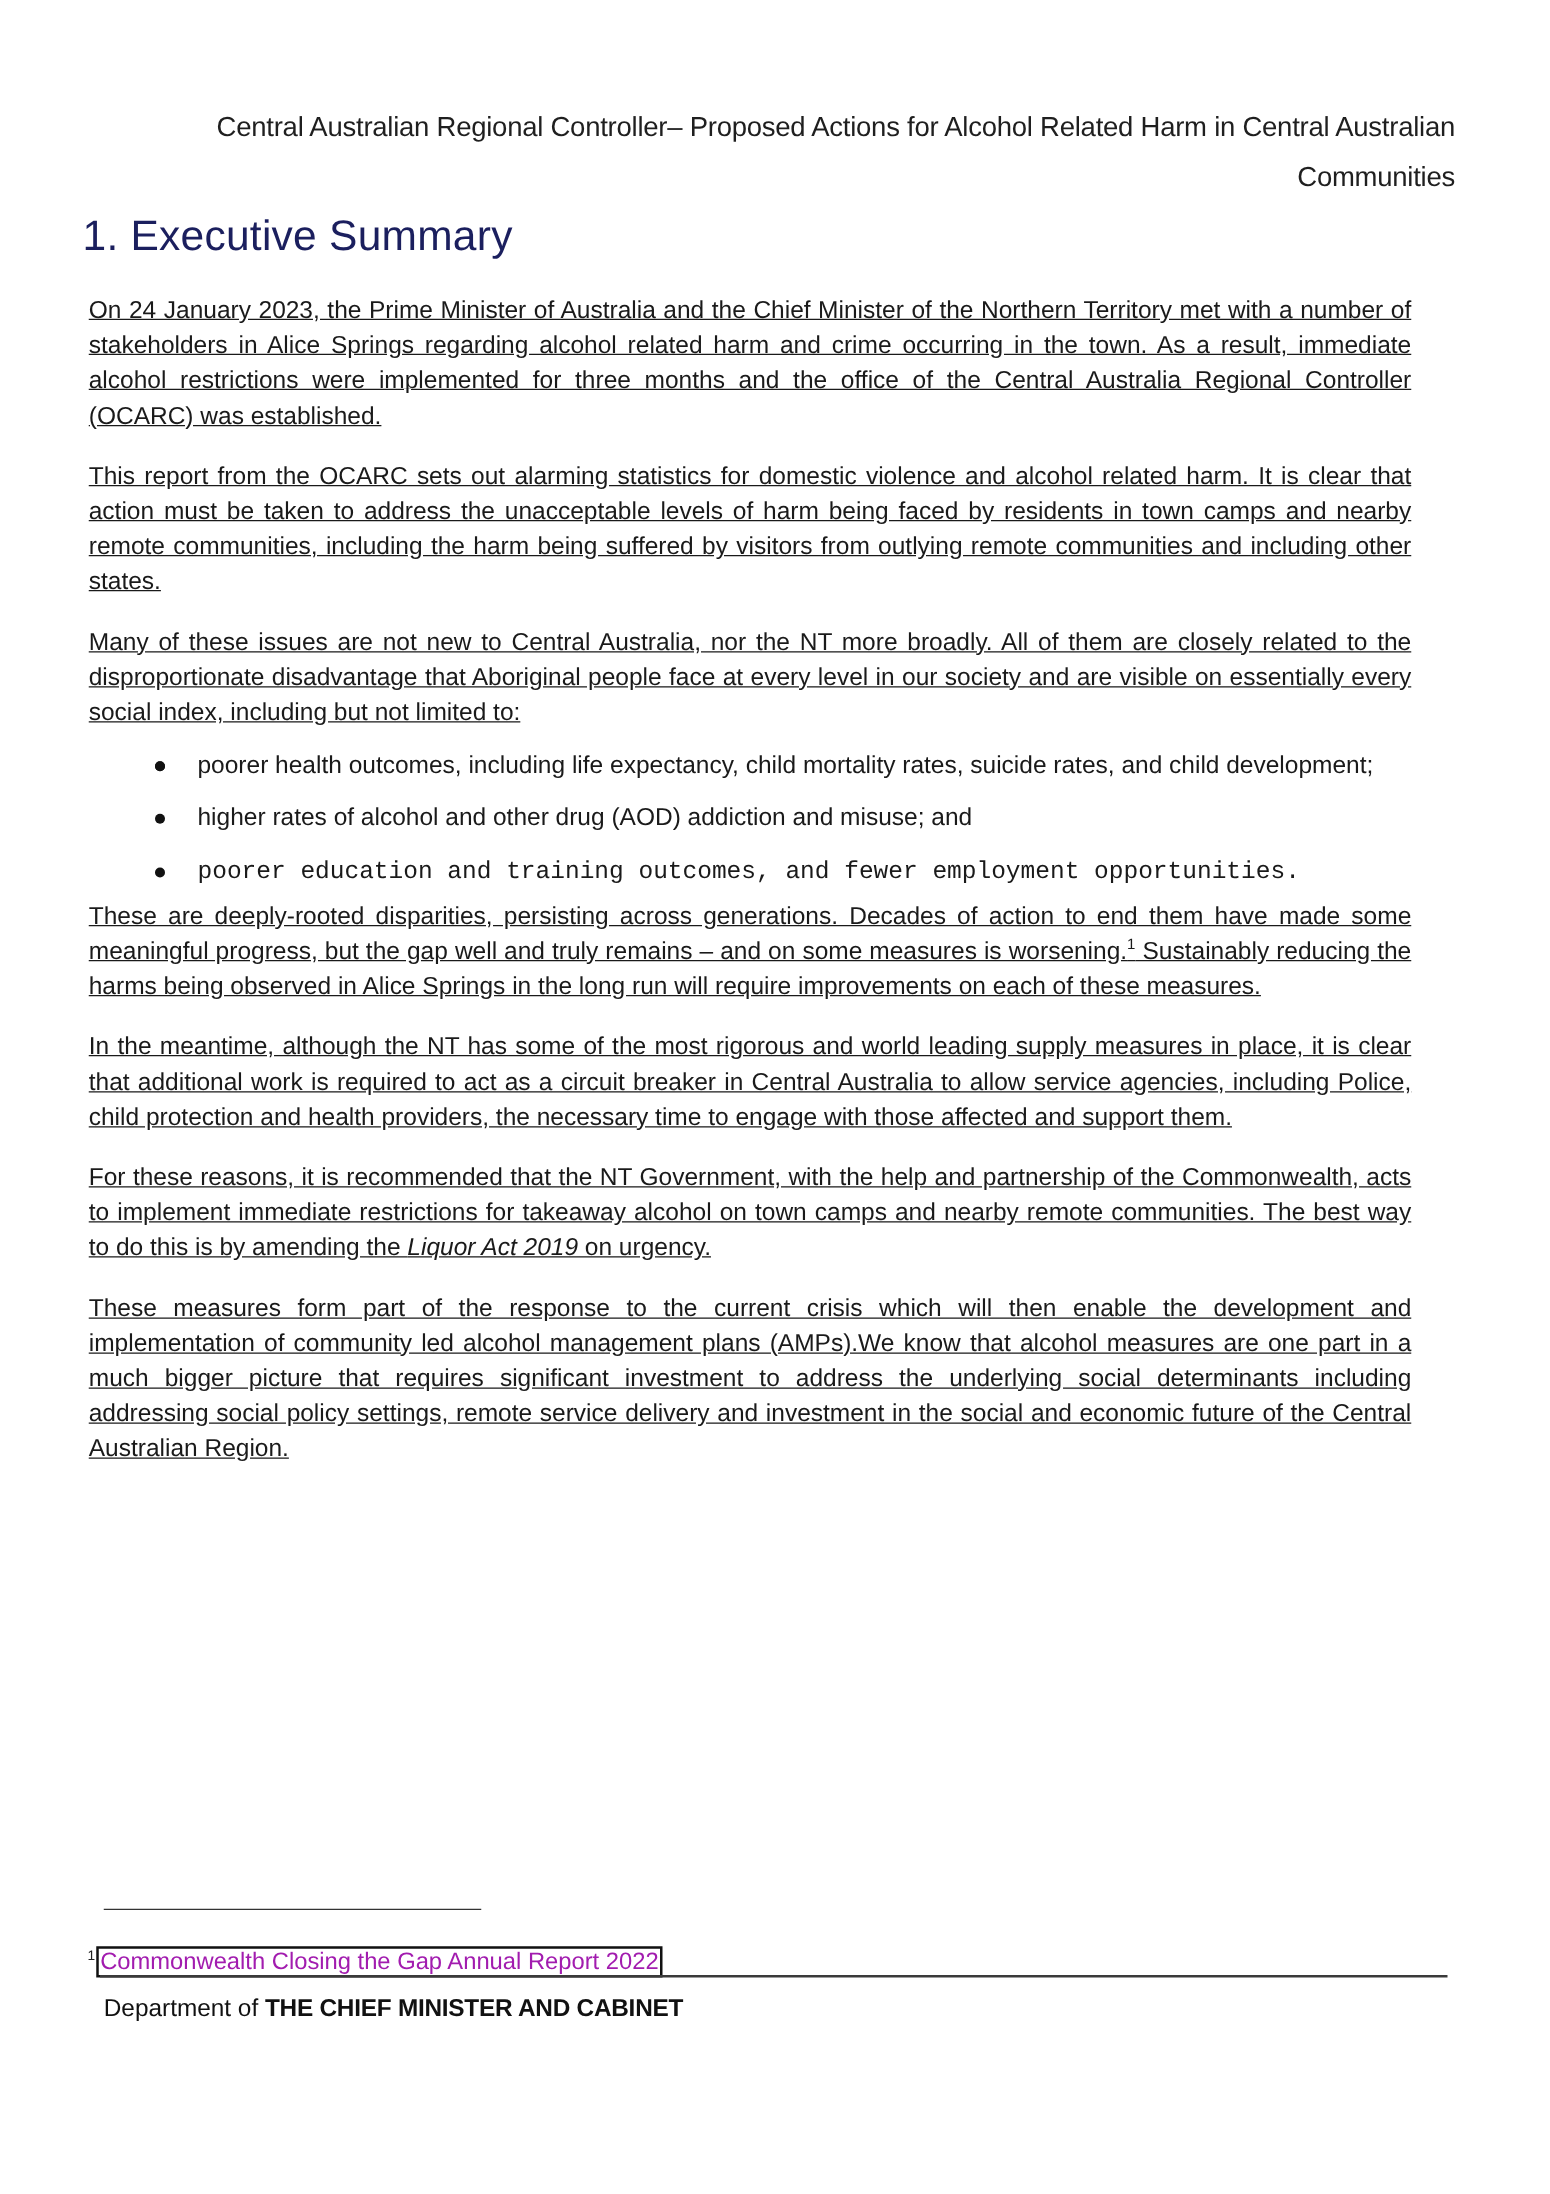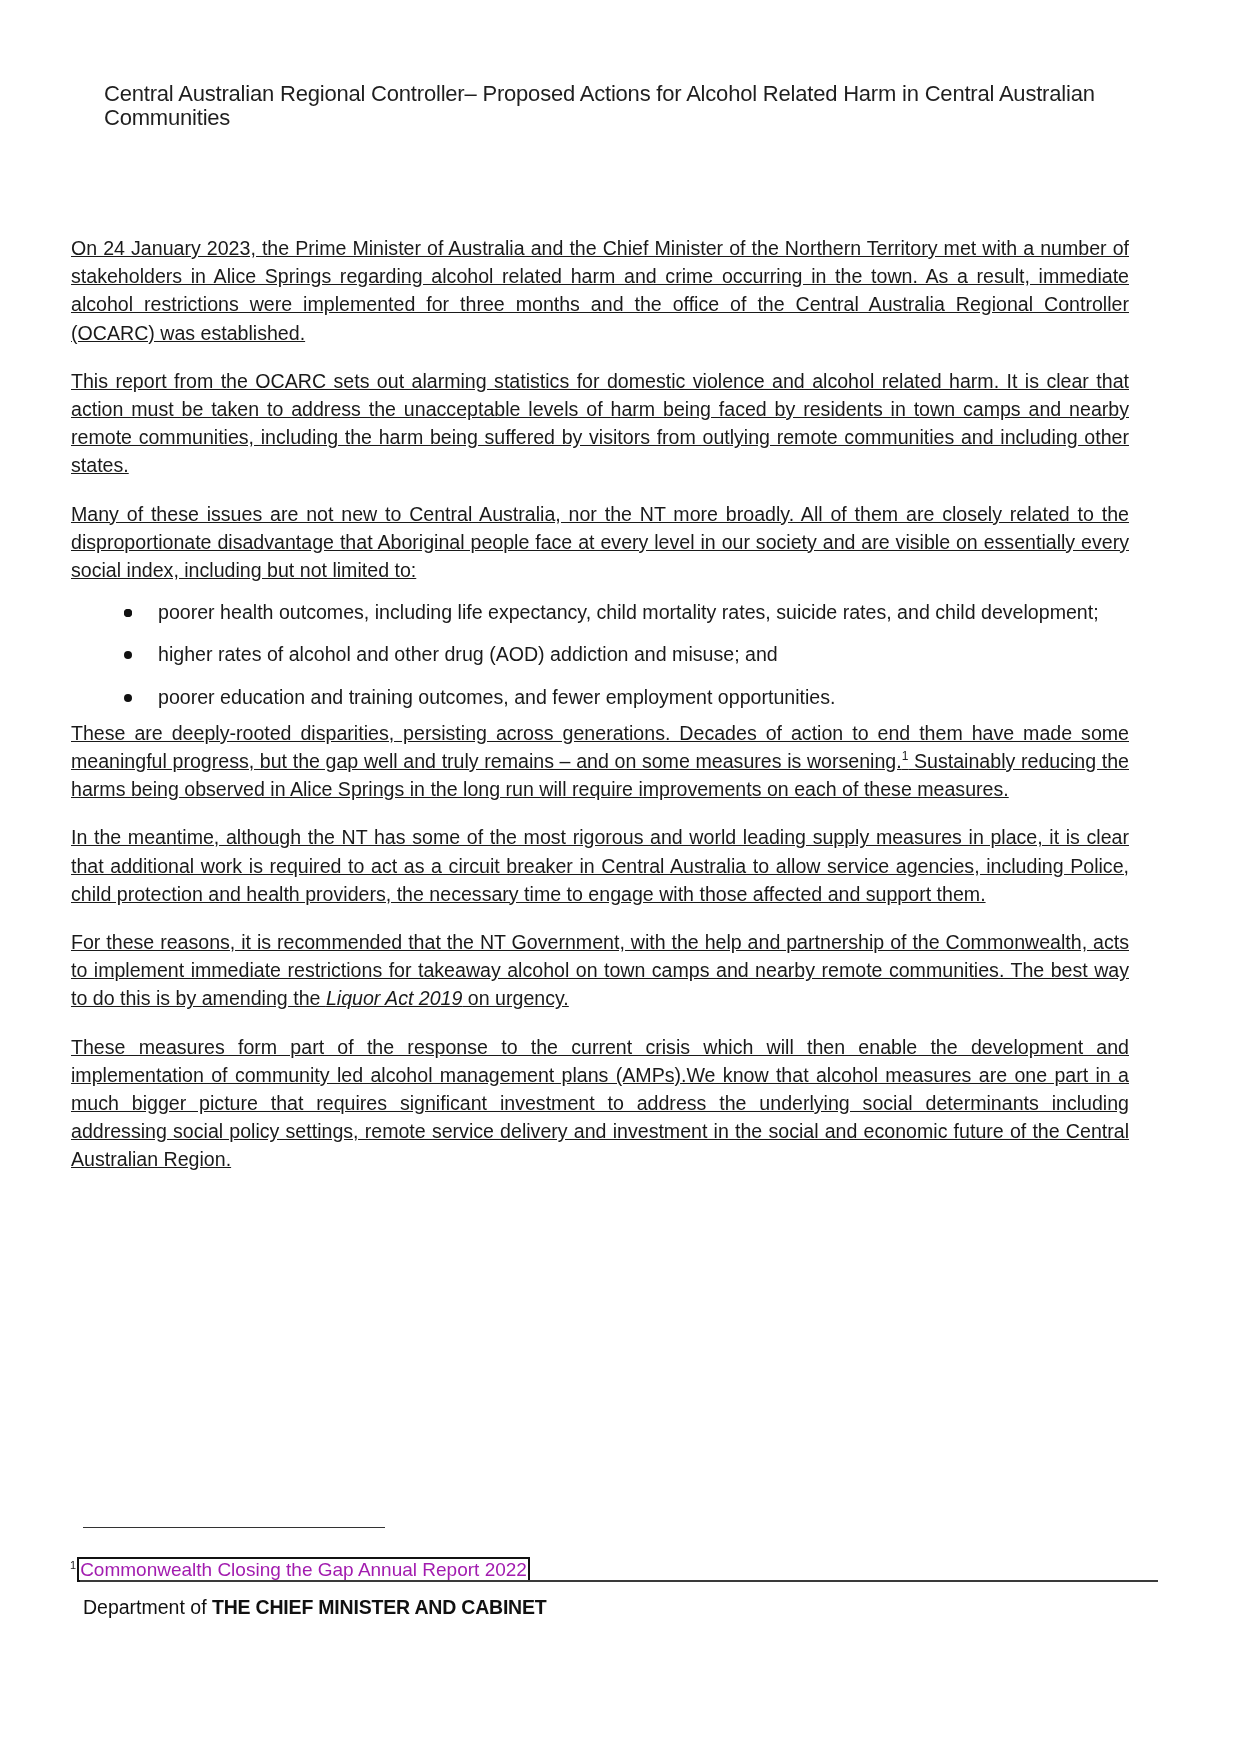--- a/index.html
+++ b/index.html
@@ -1,21 +1,21 @@
 <!DOCTYPE html>
 <html><head>
 <meta charset="utf-8">
 <style>
   html, body { margin: 0; padding: 0; background: #ffffff; }
   body { width: 1240px; height: 1755px; position: relative; overflow: hidden;
          font-family: "Liberation Sans", "DejaVu Sans", sans-serif; color: #1a1a1a; }
   .page { position: absolute; left: 0; top: 0; width: 1240px; height: 1755px; }
 
   .running-header { position: absolute; right: 76px; top: 82px; width: 1060px;
-    font-size: 22px; line-height: 24px; color: #1f1f1f;
+    text-align: right; font-size: 22px; line-height: 40px; color: #1f1f1f;
     letter-spacing: -0.2px; }
 
   .section-title { position: absolute; left: 66px; top: 170px; margin: 0;
     font-size: 34px; font-weight: normal; color: #1b1f5e; letter-spacing: 0.2px; }
 
   .body { position: absolute; left: 71px; top: 234px; width: 1058px; }
   .para { margin: 0 0 20px 0; font-size: 19.6px; line-height: 28.2px; text-align: justify;
     color: #1a1a1a; text-decoration: underline; }
   .para em { font-style: italic; }
   sup.fnref { font-size: 12px; line-height: 0; vertical-align: super; }
@@ -39,39 +39,40 @@
   .footer { position: absolute; left: 83px; top: 1595px; font-size: 19.5px; line-height: 25px; color: #111; }
   .footer b { font-weight: bold; letter-spacing: -0.2px; }
 </style>
 </head>
 <body>
 
 <div class="page">
 
   <div class="running-header">Central Australian Regional Controller– Proposed Actions for Alcohol Related Harm in Central Australian Communities</div>
 
+  <h1 class="section-title">1. Executive Summary</h1>
 
   <div class="body">
     <p class="para">On 24 January 2023, the Prime Minister of Australia and the Chief Minister of the Northern Territory met with a number of stakeholders in Alice Springs regarding alcohol related harm and crime occurring in the town. As a result, immediate alcohol restrictions were implemented for three months and the office of the Central Australia Regional Controller (OCARC) was established.</p>
     <p class="para">This report from the OCARC sets out alarming statistics for domestic violence and alcohol related harm. It is clear that action must be taken to address the unacceptable levels of harm being faced by residents in town camps and nearby remote communities, including the harm being suffered by visitors from outlying remote communities and including other states.</p>
     <p class="para" style="margin-bottom:0;">Many of these issues are not new to Central Australia, nor the NT more broadly. All of them are closely related to the disproportionate disadvantage that Aboriginal people face at every level in our society and  are visible on essentially every social index, including but not limited to:</p>
 
     <ul class="bullets">
       <li>
         <span class="dot"></span>
       </li>
       <li>
         <span class="dot"></span>
         <span>poorer health outcomes, including life expectancy, child mortality rates, suicide rates, and child development;</span>
       </li>
       <li>
         <span class="dot"></span>
         <span>higher rates of alcohol and other drug (AOD) addiction and misuse; and</span>
       </li>
-      <li style="margin-bottom:4px;">
+      <li style="margin-bottom:4px;font-family:Liberation Mono, monospace;">
         <span class="dot"></span>
         <span>poorer education and training outcomes, and fewer employment opportunities.</span>
       </li>
     </ul>
 
     <p class="para">
       <span>These are deeply-rooted disparities, persisting across generations. Decades of action to end them have made some meaningful progress, but the gap well and truly remains – and on some measures is worsening.</span><sup class="fnref">1</sup><span> Sustainably reducing the harms being observed in Alice Springs in the long run will require improvements on each of these measures.</span>
     </p>
     <p class="para">In the meantime, although the NT has some of the most rigorous and world leading supply measures in place, it is clear that additional work is required to act as a circuit breaker in Central Australia to allow service agencies, including Police, child protection and health providers, the necessary time to engage with those affected and support them.</p>
     <p class="para">

